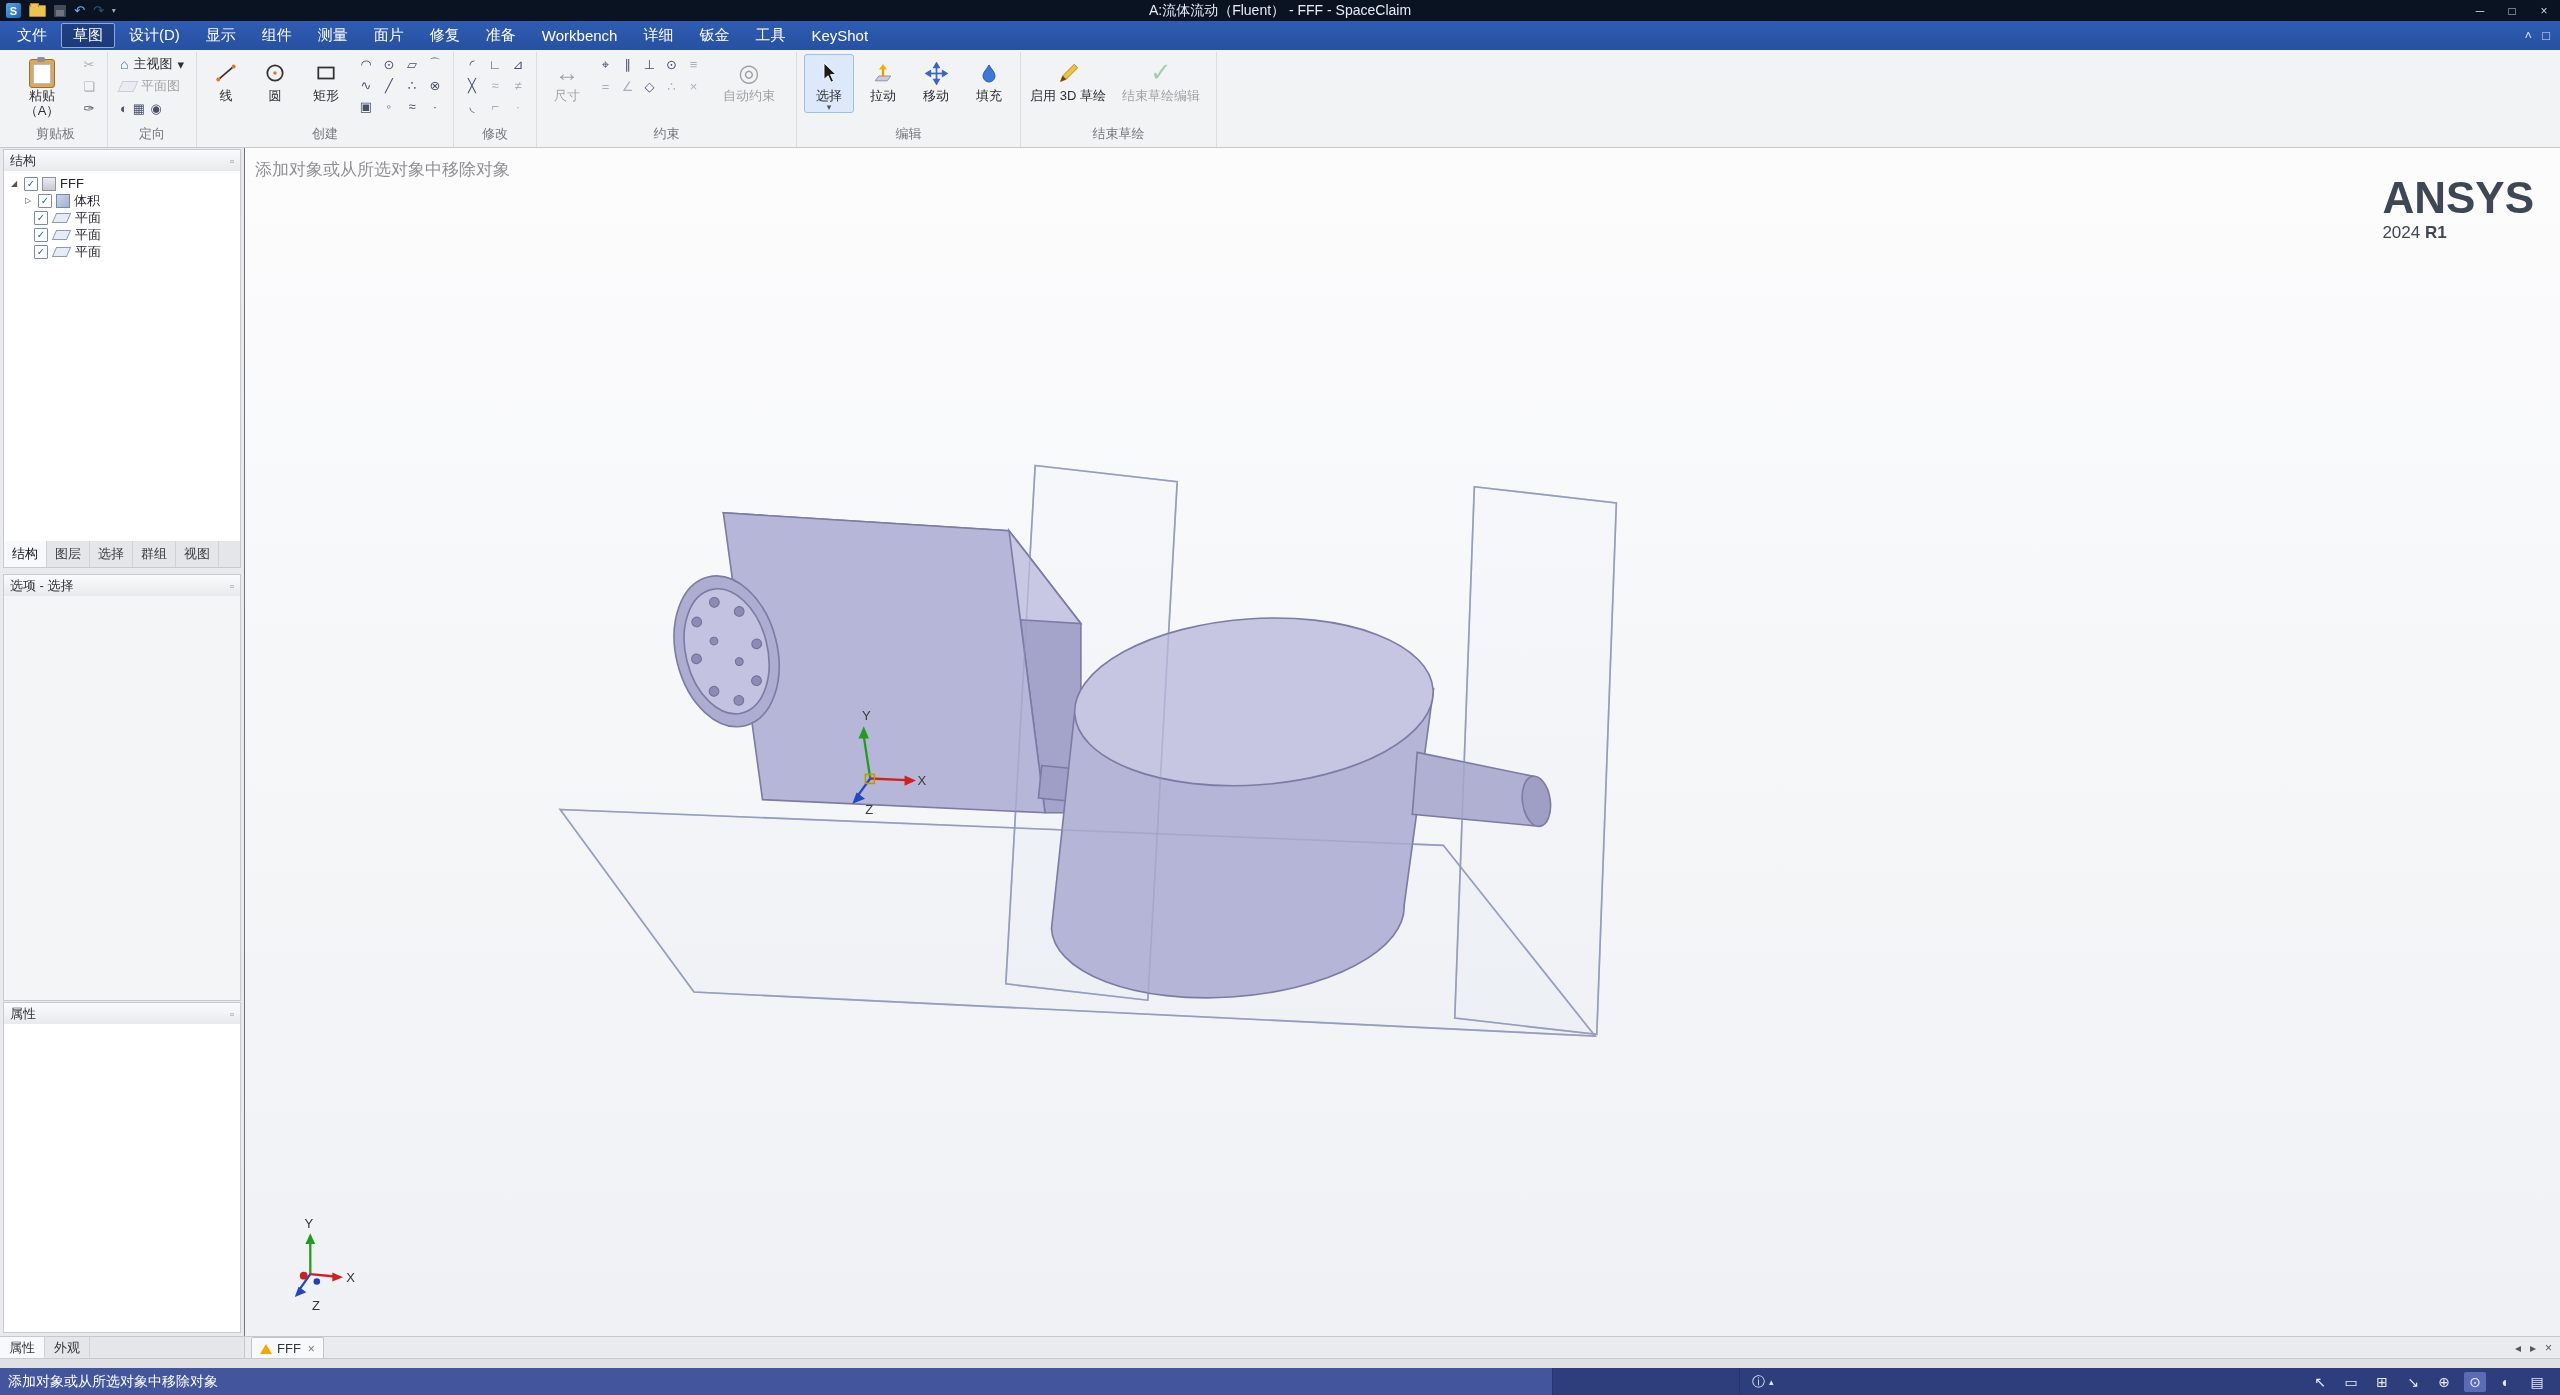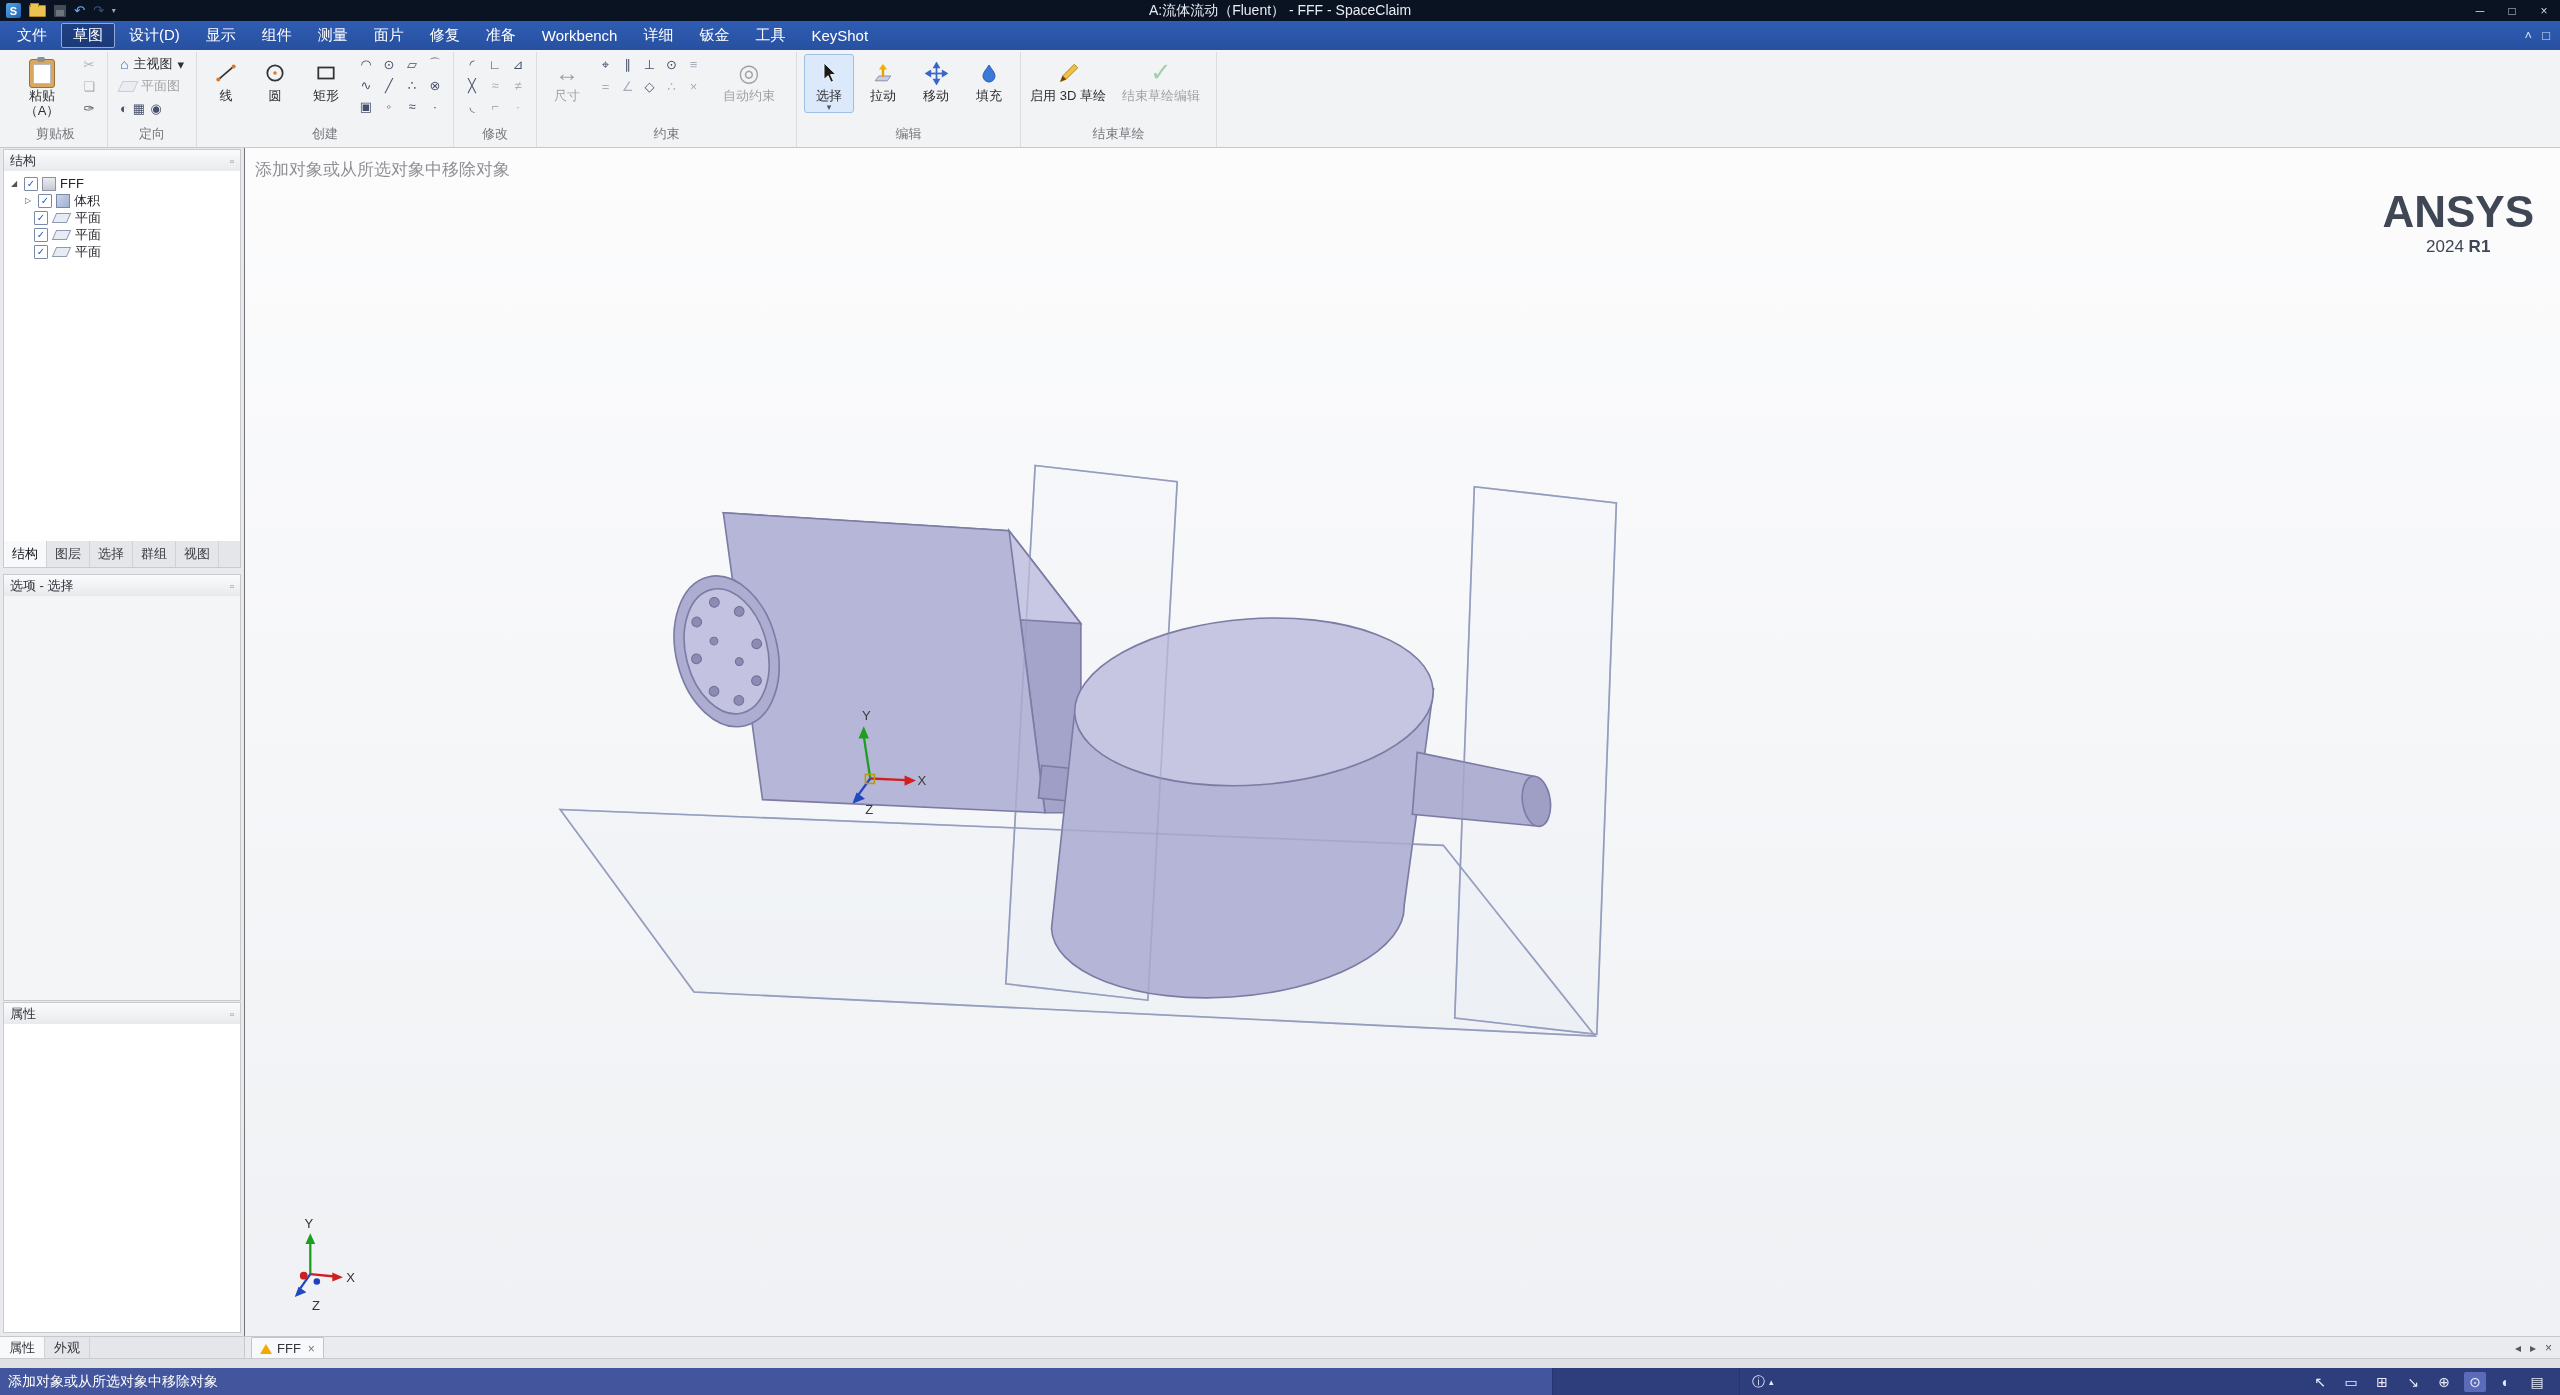--- a/index.html
+++ b/index.html
@@ -67,21 +67,21 @@
   .side-tabs{position:absolute;left:3px;right:3px;top:395px;height:26px;background:#e4e6ea;border:1px solid #c8cace;border-top:none;display:flex;align-items:stretch;font-size:13px;color:#3a3c42}
   .stab{display:flex;align-items:center;padding:0 8px;border-right:1px solid #d0d2d6}
   .stab.active{background:#f8f9fb;color:#101218}
   .options-body{position:absolute;left:3px;right:3px;top:450px;height:404px;background:#f4f5f7;border:1px solid #c8cace;border-top:none}
   .props-body{position:absolute;left:3px;right:3px;top:878px;height:308px;background:#fff;border:1px solid #c8cace;border-top:none}
 
   
   .canvas{position:absolute;left:245px;top:146px;right:0;bottom:59px;background:linear-gradient(#fcfcfd,#eff1f4);overflow:hidden}
   .scene{position:absolute;inset:0;width:100%;height:100%}
   .hint{position:absolute;left:10px;top:12px;font-size:17px;color:#8f9094}
-  .brand{position:absolute;right:26px;top:44px;text-align:center;color:#3f4654;line-height:1}
+  .brand{position:absolute;right:26px;top:30px;text-align:left;color:#3f4654;line-height:1}
   .b1{font-size:44px;font-weight:bold;letter-spacing:0}
   .b2{font-size:17px;margin-top:4px}
 
   
   .docrow{position:absolute;left:0;right:0;top:1336px;height:22px;background:#e9ebee;border-top:1px solid #c6c8cc;display:flex;align-items:stretch;font-size:13px;color:#34363c;z-index:6}
   .left-tabs{width:244px;display:flex;border-right:1px solid #c6c8cc;background:#e4e6ea}
   .btab{display:flex;align-items:center;padding:0 9px;border-right:1px solid #d0d2d6}
   .btab.active{background:#f8f9fb}
   .doctab{display:flex;align-items:center;gap:5px;margin-left:6px;padding:0 8px;background:#f8f9fb;border:1px solid #c2c4c8;border-bottom:none;border-radius:2px 2px 0 0}
   .warn-tri{width:0;height:0;border-left:6px solid transparent;border-right:6px solid transparent;border-bottom:10px solid #f2a900}

